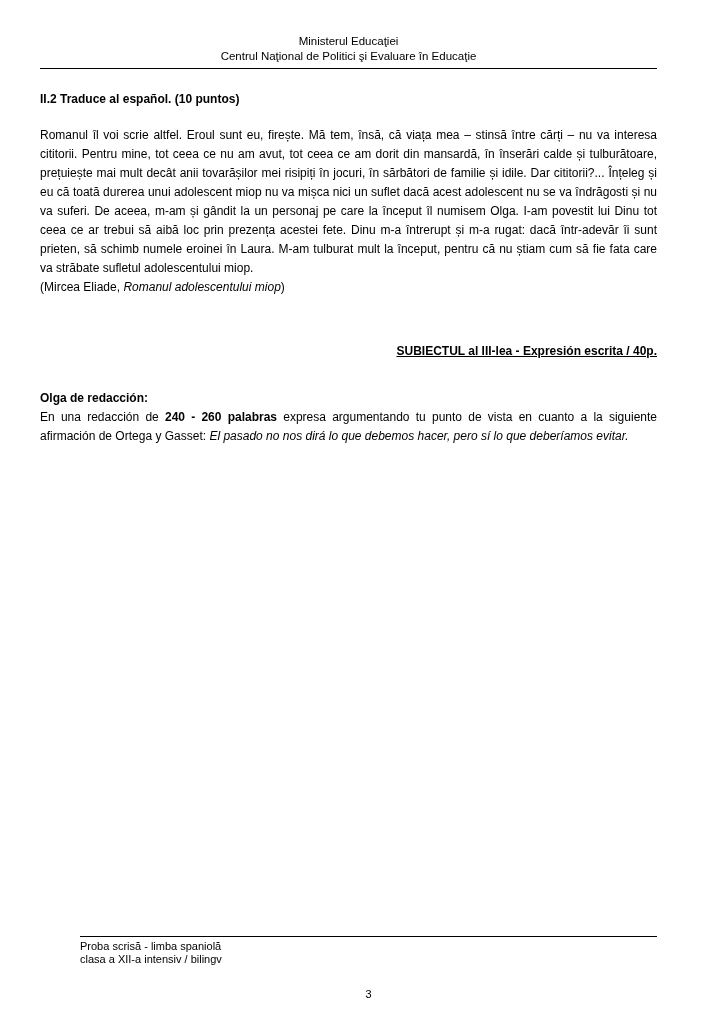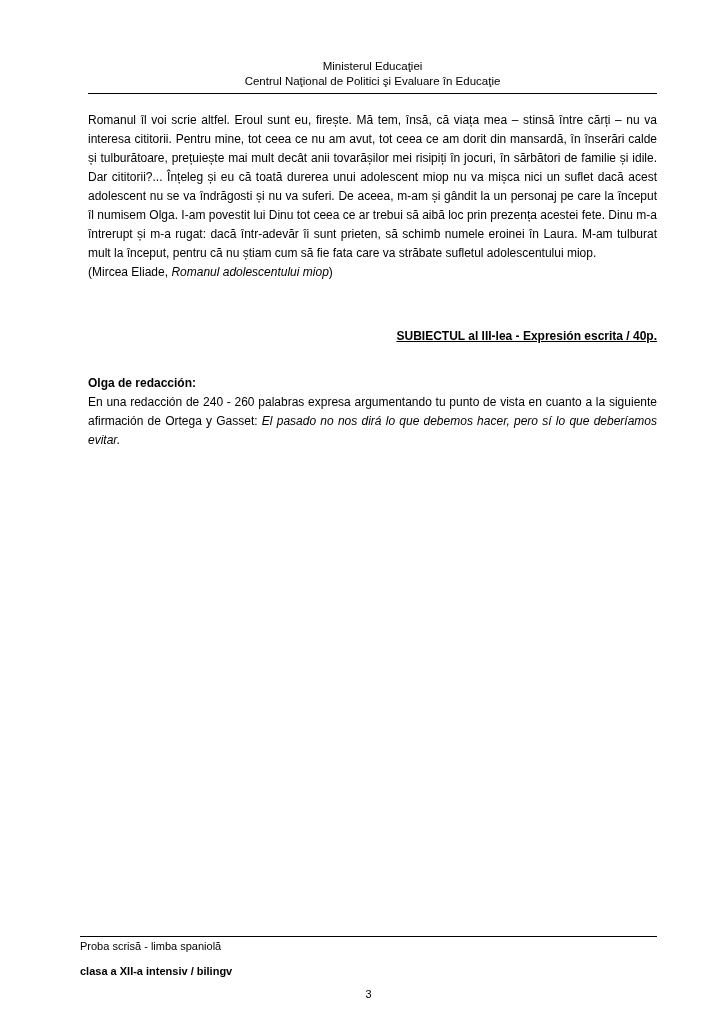--- a/index.html
+++ b/index.html
@@ -10,22 +10,21 @@
     height: 1024px;
     margin: 0 auto;
     background: #ffffff;
     color: #000000;
     font-family: "Liberation Sans", "DejaVu Sans", sans-serif;
     font-size: 12px;
     line-height: 19px;
     overflow: hidden;
   }
   .content {
-    padding: 34px 67px 0 88px;
-    margin-top: 25px;
+    padding: 34px 67px 0 40px;
   }
   .doc-header {
     text-align: center;
     font-size: 11.5px;
     line-height: 15px;
   }
   .header-rule {
     border: none;
     border-top: 1px solid #000;
     margin-top: 4px;
@@ -58,45 +57,46 @@
     right: 67px;
     top: 936px;
     font-size: 11px;
     line-height: 13px;
   }
   .footer-rule {
     border: none;
     border-top: 1px solid #000;
     margin-bottom: 3px;
   }
-  .footer-line2 { font-weight: bold; margin-top: 12px; }
+  .footer-line2 { font-weight: normal; }
   .page-number {
     position: absolute;
     top: 52px;
     left: 0;
     right: 0;
     text-align: center;
     font-size: 11px;
   }
   em { font-style: italic; }
-  strong { font-weight: normal; }
+  strong { font-weight: bold; }
 </style>
 </head>
 <body>
 
 <div class="page">
   <div class="content">
 
     <header class="doc-header">
       <div>Ministerul Educaţiei</div>
       <div>Centrul Naţional de Politici şi Evaluare în Educaţie</div>
       <hr class="header-rule">
     </header>
 
     <main>
+      <h2 class="sec-title">II.2 Traduce al español. (10 puntos)</h2>
 
       <p class="passage">Romanul îl voi scrie altfel. Eroul sunt eu, firește. Mă tem, însă, că viața mea – stinsă între cărți – nu va interesa cititorii. Pentru mine, tot ceea ce nu am avut, tot ceea ce am dorit din mansardă, în înserări calde și tulburătoare, prețuiește mai mult decât anii tovarășilor mei risipiți în jocuri, în sărbători de familie și idile. Dar cititorii?... Înțeleg și eu că toată durerea unui adolescent miop nu va mișca nici un suflet dacă acest adolescent nu se va îndrăgosti și nu va suferi. De aceea, m-am și gândit la un personaj pe care la început îl numisem Olga. I-am povestit lui Dinu tot ceea ce ar trebui să aibă loc prin prezența acestei fete. Dinu m-a întrerupt și m-a rugat: dacă într-adevăr îi sunt prieten, să schimb numele eroinei în Laura. M-am tulburat mult la început, pentru că nu știam cum să fie fata care va străbate sufletul adolescentului miop.</p>
 
       <p class="attribution"><span>(Mircea Eliade, </span><em>Romanul adolescentului miop</em><span>)</span></p>
 
       <h2 class="sec-title underlined subject3-title">SUBIECTUL al III-lea - Expresión escrita / 40p.</h2>
 
       <p class="tema-label">Olga de redacción:</p>
 
       <p class="task"><span>En una redacción de </span><strong>240 - 260 palabras</strong><span> expresa argumentando tu punto de vista en cuanto a la siguiente afirmación de Ortega y Gasset: </span><em>El pasado no nos dirá lo que debemos hacer, pero sí lo que deberíamos evitar.</em></p>

